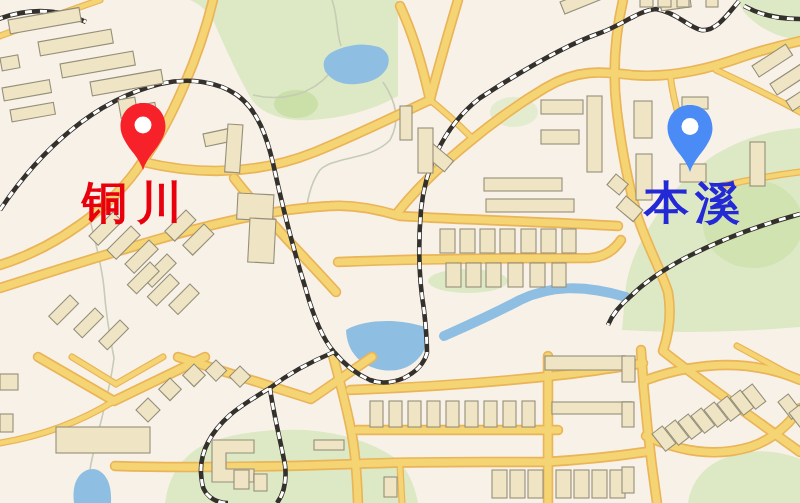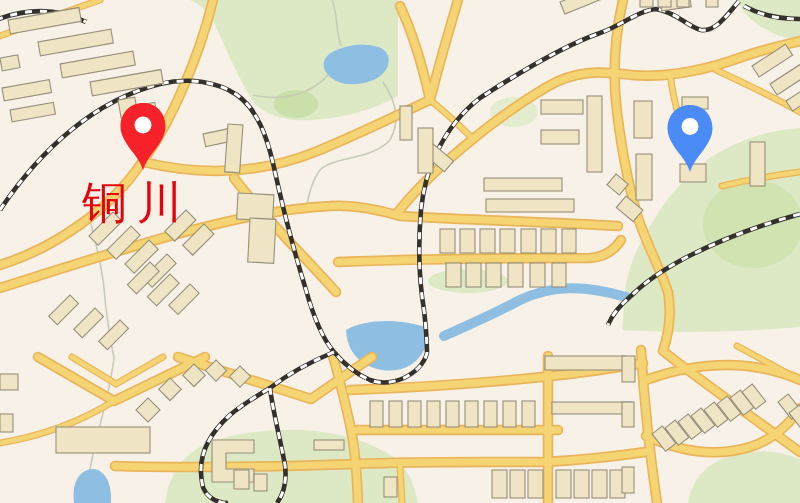--- a/index.html
+++ b/index.html
@@ -13,21 +13,21 @@
   .stream{fill:none;stroke:#c6ccb6;stroke-width:1.6;}
   .rc use{fill:none;stroke:var(--road_case,#e9b45b);stroke-width:10.5;stroke-linecap:round;stroke-linejoin:round;}
   .mc use{fill:none;stroke:var(--road_case,#e9b45b);stroke-width:7;stroke-linecap:round;}
   .rf use{fill:none;stroke:var(--road_fill,#f4d476);stroke-width:7.2;stroke-linecap:round;stroke-linejoin:round;}
   .mf use{fill:none;stroke:var(--road_fill,#f4d476);stroke-width:4.6;stroke-linecap:round;}
   .kb use{fill:none;stroke:var(--railway,#34302b);stroke-width:4.6;}
   .kd use{fill:none;stroke:#ffffff;stroke-width:3;stroke-dasharray:7 8;}
   .bld rect,.bld path{fill:var(--building,#efe5c6);stroke:var(--building_line,#958f7b);stroke-width:1.1;}
   .pin-o{fill:var(--origin_pin,#f2222a);}
   .pin-d{fill:var(--destination_pin,#4d8bf2);}
-  .city-label{position:absolute;line-height:1;font-family:"Liberation Serif",serif;font-weight:400;
+  .city-label{position:absolute;line-height:1;font-family:"Liberation Serif",serif;font-weight:700;
               white-space:nowrap;user-select:none;text-align:right;}
   .label-origin{left:82px;top:181px;font-size:45px;letter-spacing:10px;color:var(--origin_label,#e8000d);}
   .label-dest{left:644px;top:181px;font-size:45px;letter-spacing:6px;color:var(--destination_label,#2429d6);}
   .banner{position:absolute;left:0;top:290px;width:800px;height:66px;background:var(--banner_bg,rgba(47,51,217,.62));
           color:var(--banner_text,#fff);font-size:24px;letter-spacing:1px;line-height:66px;
           padding-left:22px;box-sizing:border-box;white-space:nowrap;}
 </style>
 </head>
 <body>
 
@@ -298,14 +298,15 @@
       <path class="pin-o" d="M24,1 C10.5,1 1.5,11.2 1.5,24.5 C1.5,33.8 8,43 15,51.8 C19,56.9 22.2,62.3 24,68 C25.8,62.3 29,56.9 33,51.8 C40,43 46.5,33.8 46.5,24.5 C46.5,11.2 37.5,1 24,1 Z"></path>
       <circle cx="24" cy="23" r="8.5" fill="#ffffff"></circle>
     </g>
     <g transform="translate(666,104)">
       <path class="pin-d" d="M24,1 C10.5,1 1.5,11.2 1.5,24.5 C1.5,33.8 8,43 15,51.8 C19,56.9 22.2,62.3 24,68 C25.8,62.3 29,56.9 33,51.8 C40,43 46.5,33.8 46.5,24.5 C46.5,11.2 37.5,1 24,1 Z"></path>
       <circle cx="24" cy="22.5" r="8.5" fill="#ffffff"></circle>
     </g>
   </svg>
 
   <div class="city-label label-origin">铜川</div>
+  <div class="city-label label-dest">本溪</div>
 
 </div>
 
 </body></html>

